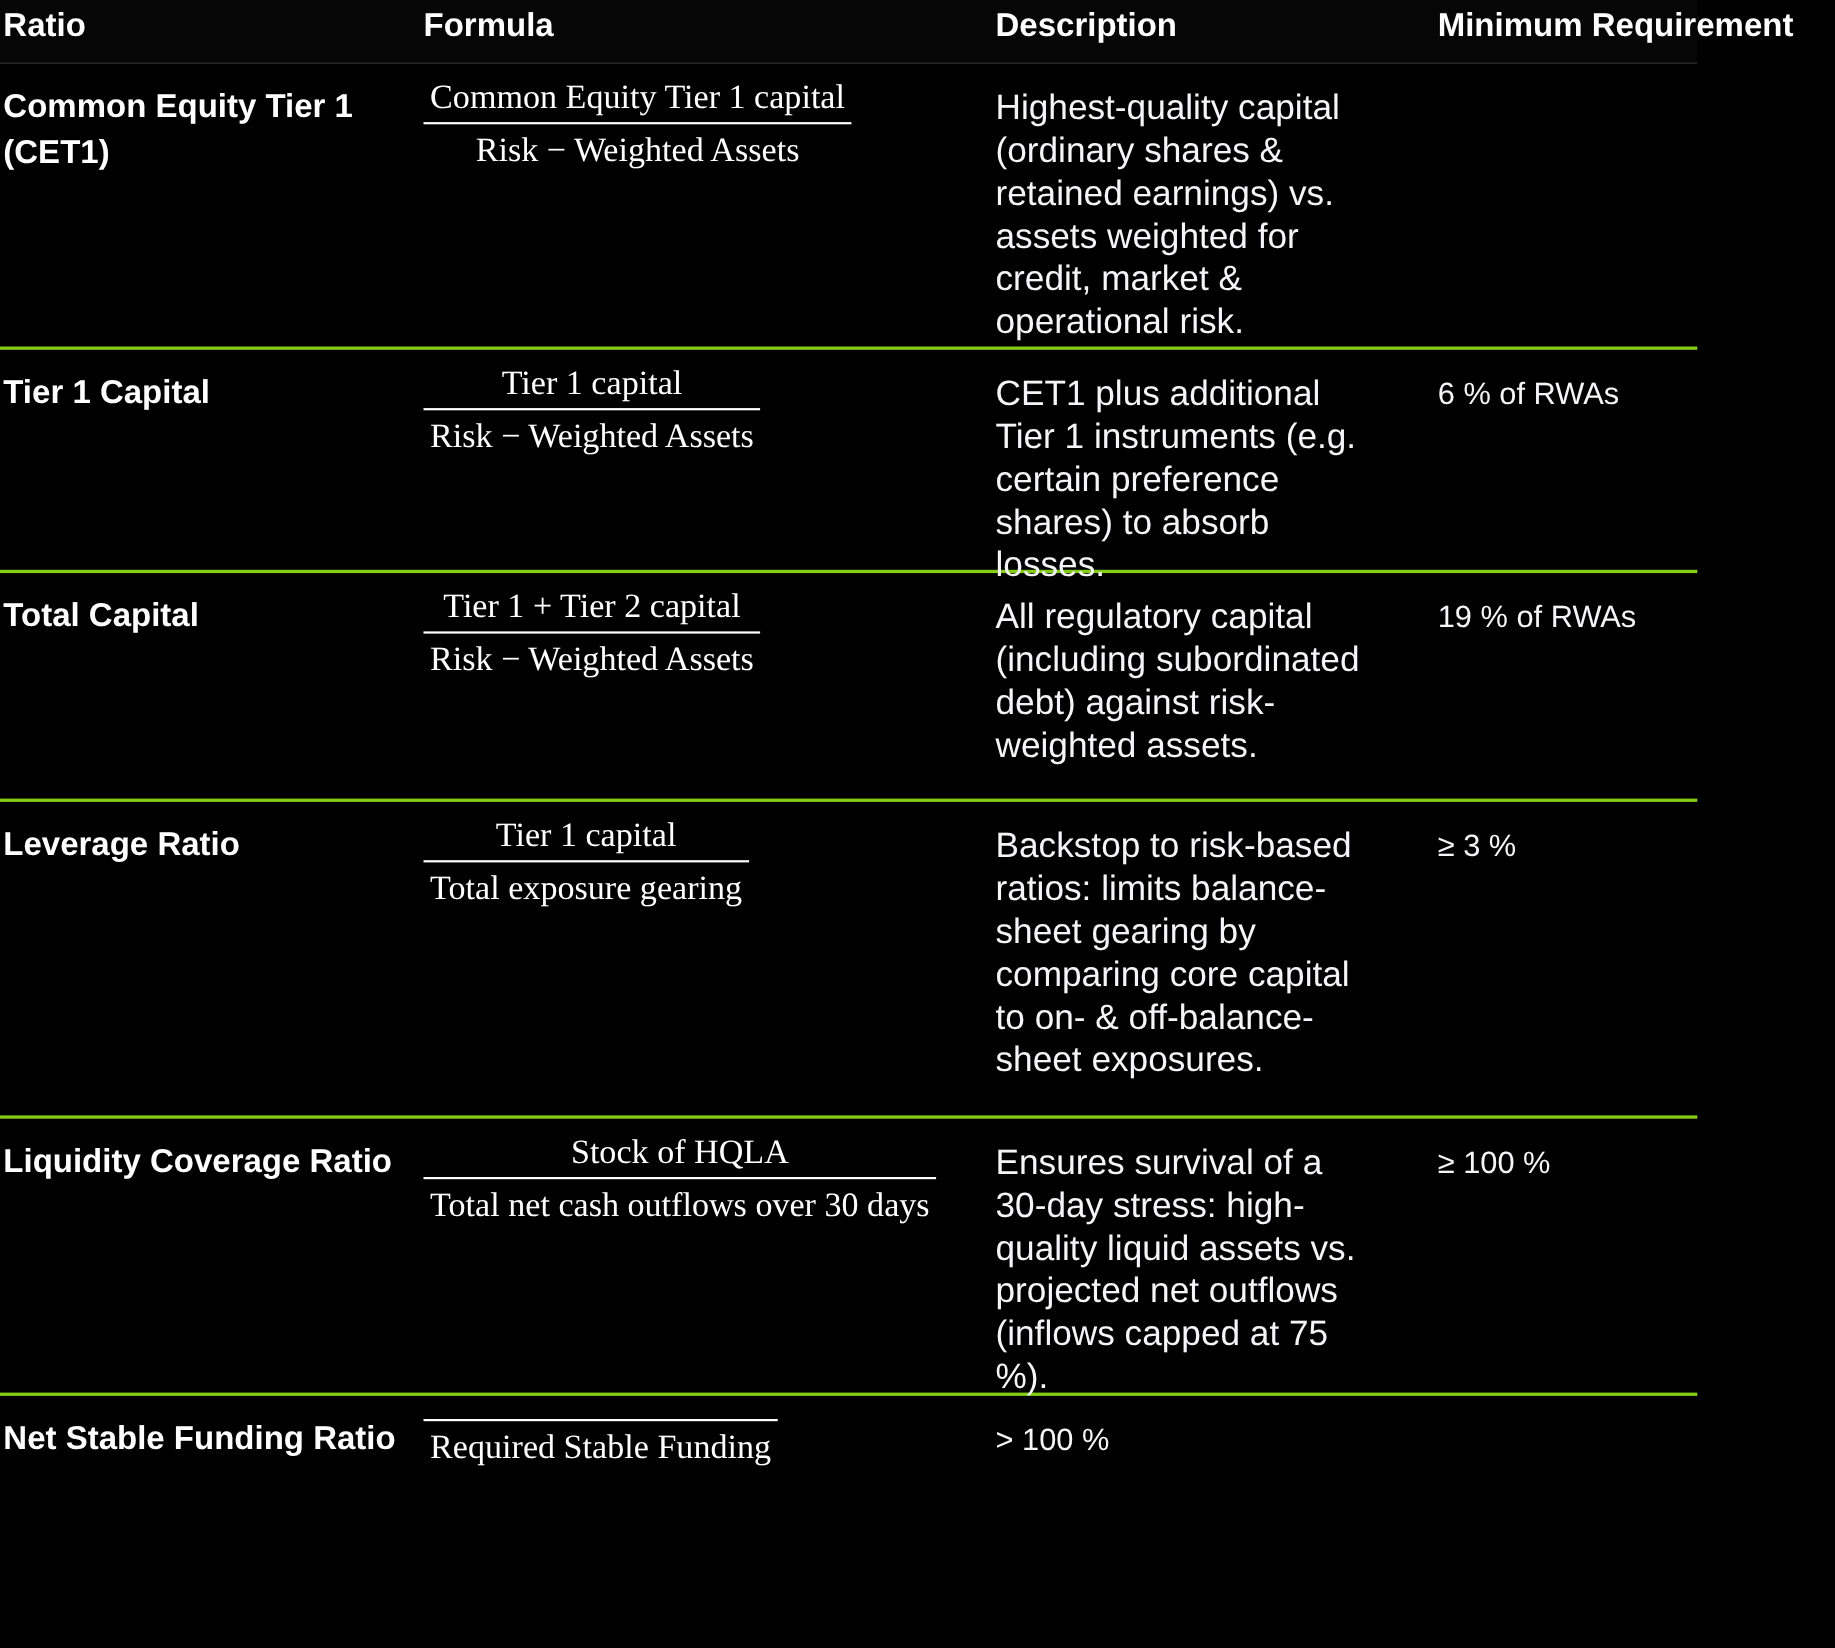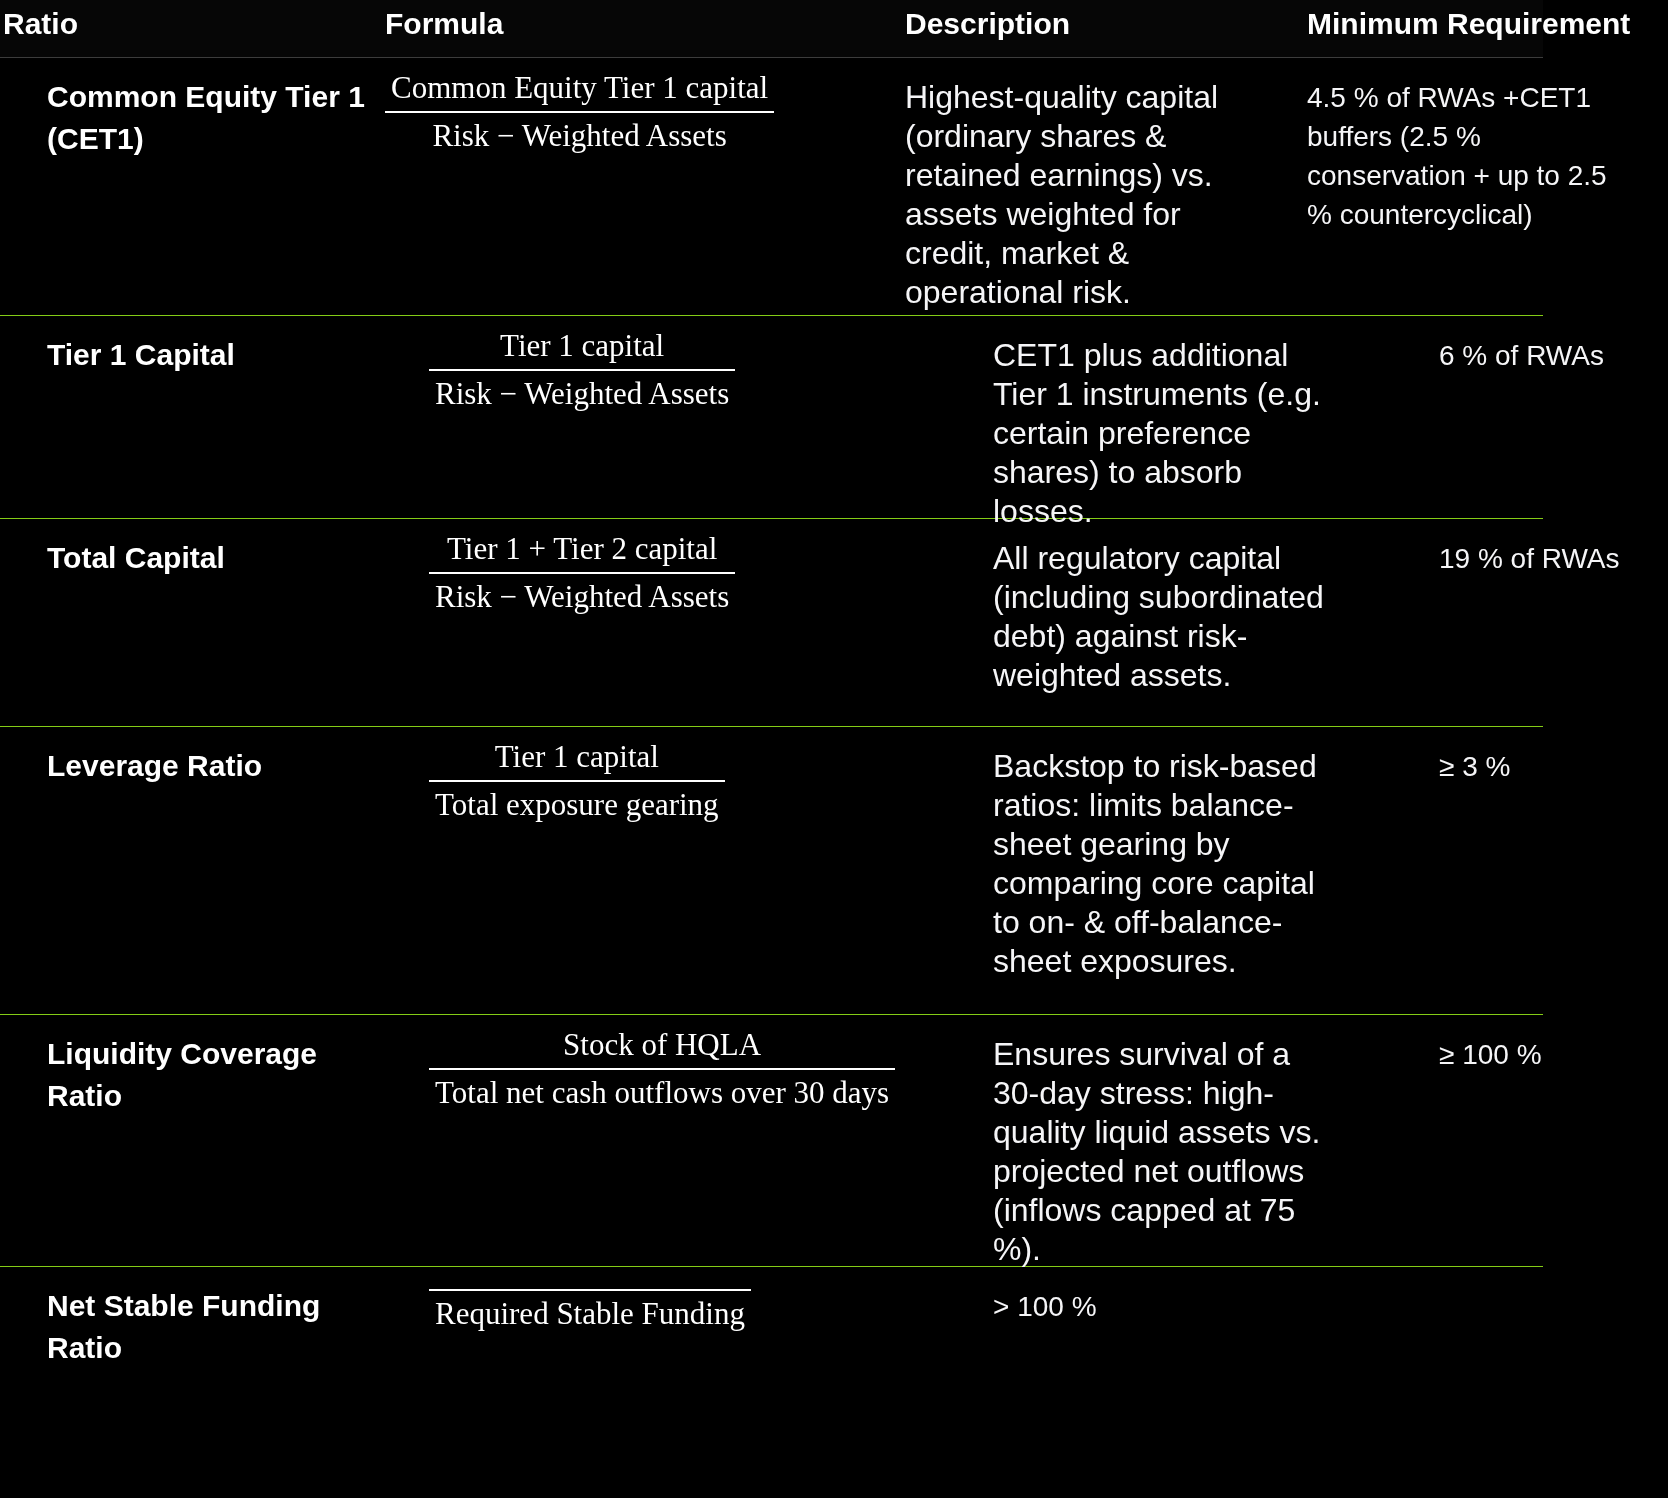--- a/index.html
+++ b/index.html
@@ -14,27 +14,27 @@
     display:grid;grid-template-columns:385px 520px 402px 361px;
     height:58px;box-sizing:border-box;
     border-bottom:1px solid #3c3c3c;background:#060606;
   }
   .th{font-weight:bold;font-size:30px;line-height:34px;padding-top:7px;color:#fff;}
   .th.c1{padding-left:3px;}
   .row{
     display:grid;grid-template-columns:385px 520px 402px 361px;
     box-sizing:border-box;background:#000;
   }
-  .row + .row{border-top:1px solid #84cc16;gap:44px;}
+  .row + .row{border-top:3px solid #84cc16;}
   .r1{height:257px}.r2{height:203px}.r3{height:208px}
   .r4{height:288px}.r5{height:252px}.r6{height:232px}
   .cell{box-sizing:border-box;}
   .ratio{
     font-weight:bold;font-size:30px;line-height:42px;
-    padding:18px 10px 0 3px;color:#fff;margin-left:44px;
+    padding:18px 10px 0 3px;color:#fff;
   }
   .fcell{padding:10px 0 0 0;}
   .frac{
     display:inline-flex;flex-direction:column;align-items:center;
     font-family:"Liberation Serif","DejaVu Serif",serif;
     font-size:31px;line-height:40px;color:#fff;font-weight:400;
   }
   .frac .bar{align-self:stretch;height:2px;background:#fff;margin:3px 0;}
   .num,.den{padding:0 6px;white-space:nowrap;}
   .desc{font-size:32px;line-height:39px;padding:20px 68px 0 0;}
@@ -55,21 +55,20 @@
   <div class="row r1">
     <div class="cell ratio">Common Equity Tier 1 (CET1)</div>
     <div class="cell fcell">
       <div class="frac">
         <div class="num">Common Equity Tier 1 capital</div>
         <div class="bar"></div>
         <div class="den">Risk − Weighted Assets</div>
       </div>
     </div>
     <div class="cell desc">Highest-quality capital (ordinary shares &amp; retained earnings) vs. assets weighted for credit, market &amp; operational risk.</div>
-    <div class="cell min">4.5 % of RWAs +CET1 buffers (2.5 % conservation + up to 2.5 % countercyclical)</div>
   </div>
 
   <div class="row r2">
     <div class="cell ratio">Tier 1 Capital</div>
     <div class="cell fcell">
       <div class="frac">
         <div class="num">Tier 1 capital</div>
         <div class="bar"></div>
         <div class="den">Risk − Weighted Assets</div>
       </div>

